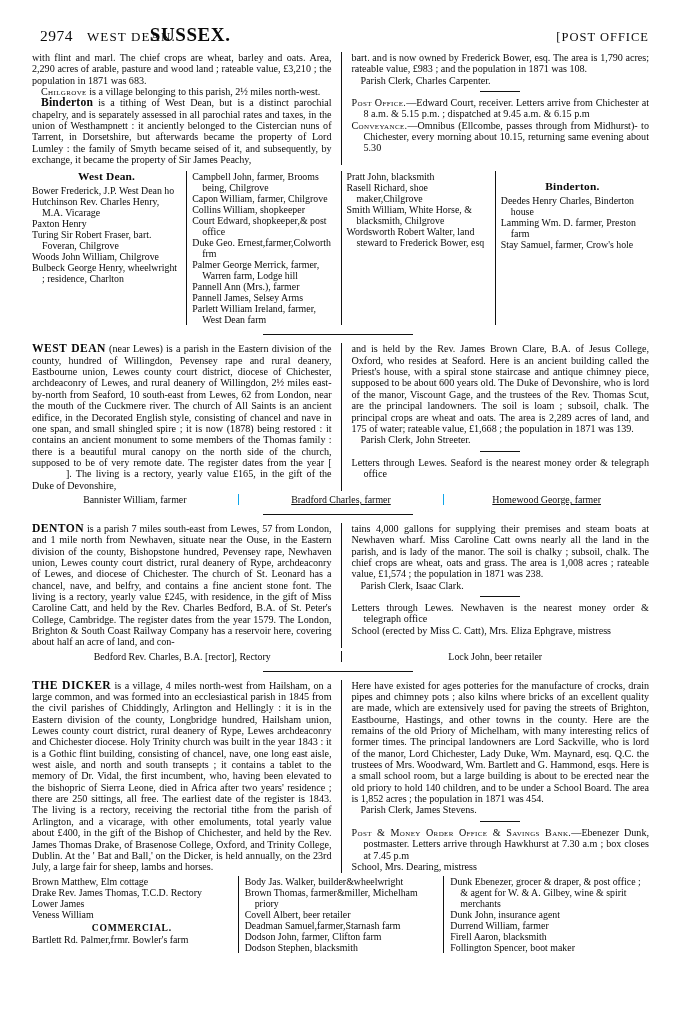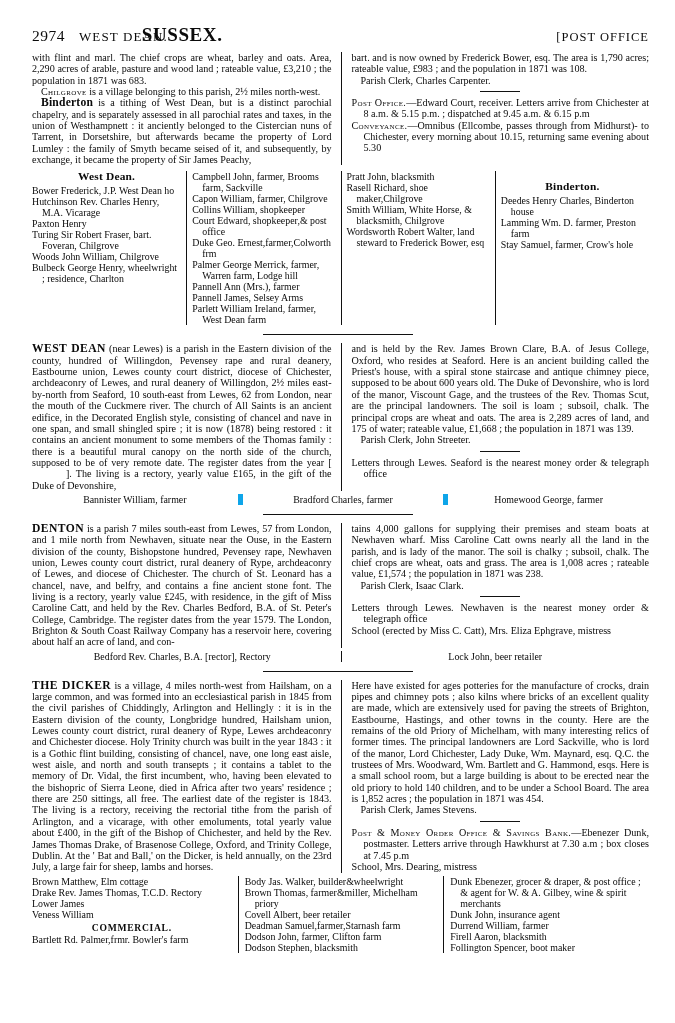--- a/index.html
+++ b/index.html
@@ -21,20 +21,21 @@
     padding: 0;
     box-sizing: border-box;
   }
 
   
   .runhead {
     display: flex;
     align-items: baseline;
     padding: 24px 26px 0 32px;
     font-size: 13.5px;
+    margin-left: 8px;
   }
   .rh-folio {
     font-size: 15.5px;
     letter-spacing: .5px;
   }
   .rh-left {
     margin-left: 14px;
     font-variant: small-caps;
     letter-spacing: 1.1px;
     font-size: 13px;
@@ -161,21 +162,21 @@
     display: flex;
     padding: 0 26px 0 32px;
     font-size: 9.9px;
     line-height: 11px;
   }
   .one-line-pair .p3 {
     width: 33.333%;
     text-align: center;
     box-sizing: border-box;
   }
-  .one-line-pair .p3 + .p3 { border-left: 5px solid #0ea5e9; }
+  .one-line-pair .p3 + .p3 { border-left: 1px solid #0ea5e9; text-decoration: underline; }
   .notice {
     margin: 0;
     font-size: 10.15px;
     line-height: 11.35px;
     padding-left: 12px;
     text-indent: -12px;
     text-align: justify;
   }
 </style>
 </head>
@@ -215,21 +216,21 @@
     <div class="dcol">
       <p class="dhead">West Dean.</p>
       <p class="dentry">Bower Frederick, J.P. West Dean ho</p>
       <p class="dentry">Hutchinson Rev. Charles Henry, M.A. Vicarage</p>
       <p class="dentry">Paxton Henry</p>
       <p class="dentry">Turing Sir Robert Fraser, bart. Foveran, Chilgrove</p>
       <p class="dentry">Woods John William, Chilgrove</p>
       <p class="dentry">Bulbeck George Henry, wheelwright ; residence, Charlton</p>
     </div>
     <div class="dcol">
-      <p class="dentry">Campbell John, farmer, Brooms farm, Sackville</p>
+      <p class="dentry">Campbell John, farmer, Brooms being, Chilgrove</p>
       <p class="dentry">Capon William, farmer, Chilgrove</p>
       <p class="dentry">Collins William, shopkeeper</p>
       <p class="dentry">Court Edward, shopkeeper,&amp; post office</p>
       <p class="dentry">Duke Geo. Ernest,farmer,Colworth frm</p>
       <p class="dentry">Palmer George Merrick, farmer, Warren farm, Lodge hill</p>
       <p class="dentry">Pannell Ann (Mrs.), farmer</p>
       <p class="dentry">Pannell James, Selsey Arms</p>
       <p class="dentry">Parlett William Ireland, farmer, West Dean farm</p>
     </div>
     <div class="dcol">

